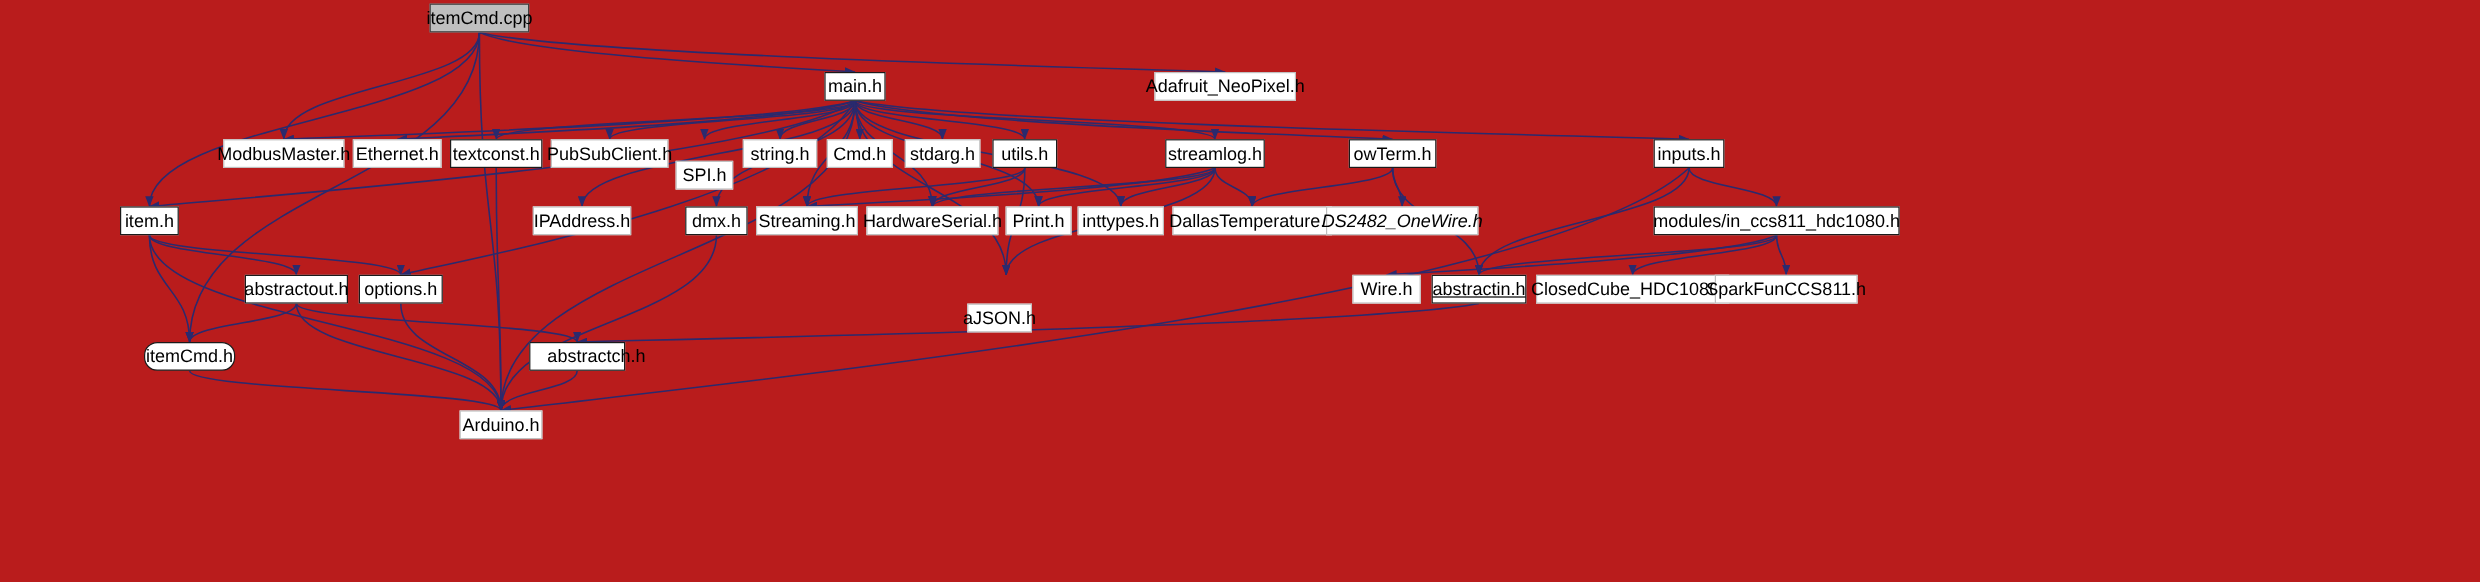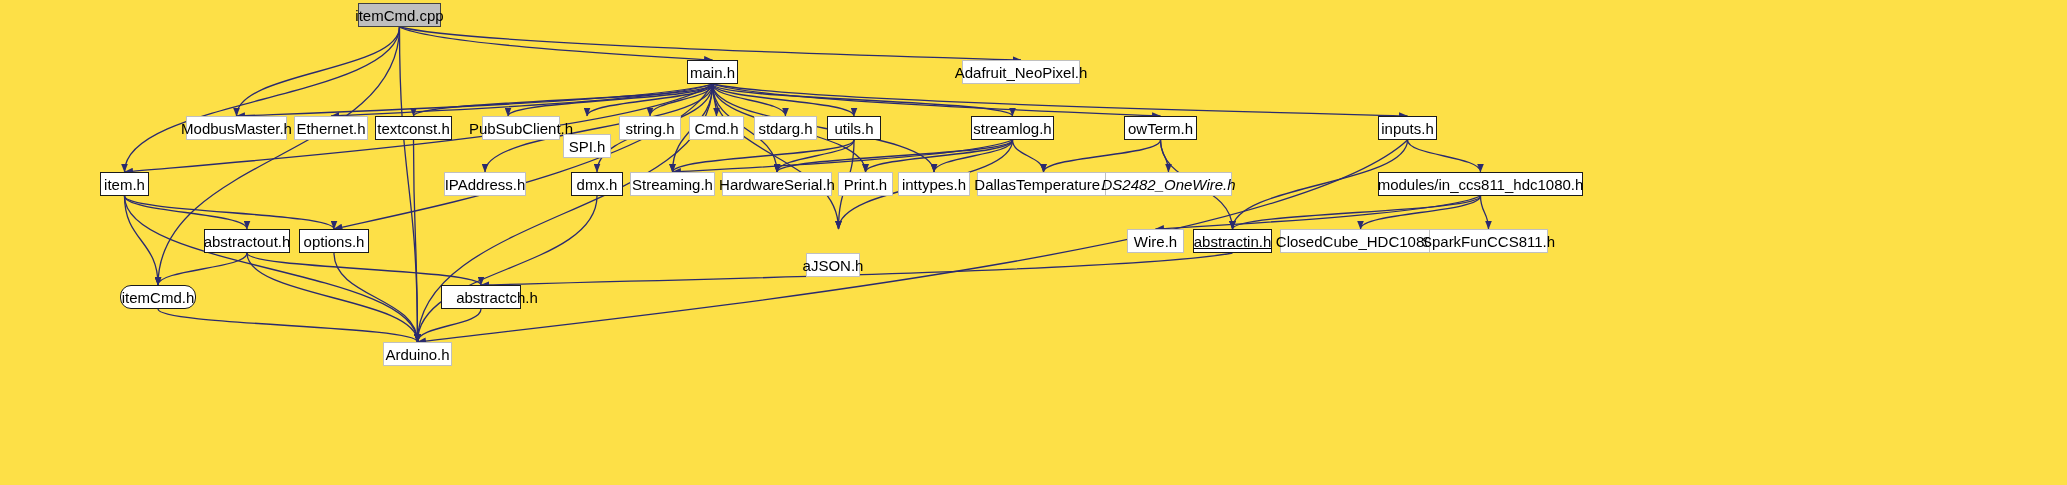--- a/index.html
+++ b/index.html
@@ -1,17 +1,17 @@
 <!DOCTYPE html>
 <html><head>
 <meta charset="utf-8">
 <style>
   html,body{margin:0;padding:0;background:#ffffff;}
   #graph{position:relative;width:2067px;height:485px;overflow:hidden;
-         font-family:"Liberation Sans","DejaVu Sans",sans-serif;background:#fde047;}
+         font-family:"Liberation Sans","DejaVu Sans",sans-serif;background:#b91c1c;}
   #edges{position:absolute;left:0;top:0;width:2067px;height:485px;}
   .node{position:absolute;box-sizing:border-box;display:flex;align-items:center;
         justify-content:center;background:#ffffff;border:1px solid #c0c0c0;
         font-size:15px;color:#000;white-space:nowrap;line-height:1;}
   .node.bold{border:1.6px solid #1b1b1b;}
   .node.root{background:#bfbfbf;border:1.6px solid #404040;}
   .node span{pointer-events:none;}
 </style>
 </head>
 <body>
@@ -98,21 +98,21 @@
       </div>
       <div class="node" style="left: 186px; top: 116px; width: 101px; height: 24px;">
         <span>ModbusMaster.h</span>
       </div>
       <div class="node" style="left: 294px; top: 116px; width: 74px; height: 24px;">
         <span>Ethernet.h</span>
       </div>
       <div class="node bold" style="left: 375px; top: 116px; width: 77px; height: 24px;">
         <span>textconst.h</span>
       </div>
-      <div class="node" style="left: 482px; top: 116px; width: 78px; height: 24px;">
+      <div class="node" style="left: 459px; top: 116px; width: 98px; height: 24px;">
         <span>PubSubClient.h</span>
       </div>
       <div class="node" style="left: 563px; top: 116px; width: 48px; height: 24px; margin-top: 18px;">
         <span>SPI.h</span>
       </div>
       <div class="node" style="left: 619px; top: 116px; width: 62px; height: 24px;">
         <span>string.h</span>
       </div>
       <div class="node" style="left: 689px; top: 116px; width: 55px; height: 24px;">
         <span>Cmd.h</span>

